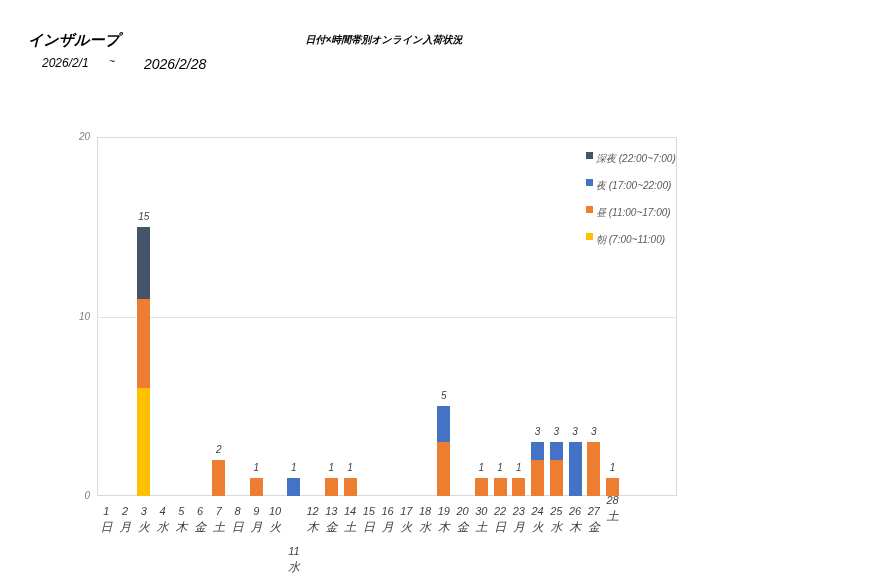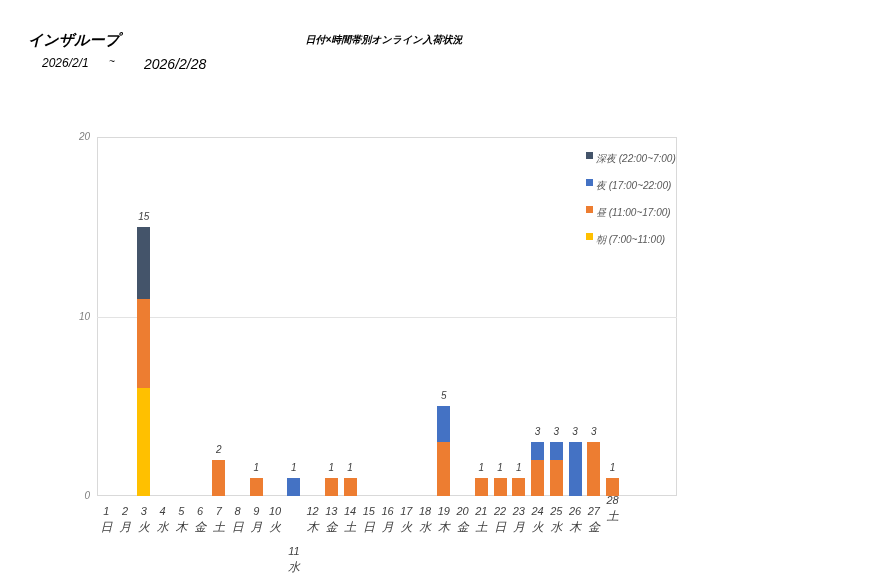--- a/index.html
+++ b/index.html
@@ -198,21 +198,21 @@
       </div>
       <div class="x-tick" style="left: 434.5px; top: 505px; width: 18.75px;">
         <div class="num">19</div>
         <div class="wd">木</div>
       </div>
       <div class="x-tick" style="left: 453.25px; top: 505px; width: 18.75px;">
         <div class="num">20</div>
         <div class="wd">金</div>
       </div>
       <div class="x-tick" style="left: 472px; top: 505px; width: 18.75px;">
-        <div class="num">21</div>
+        <div class="num">30</div>
         <div class="wd">土</div>
       </div>
       <div class="x-tick" style="left: 490.75px; top: 505px; width: 18.75px;">
         <div class="num">22</div>
         <div class="wd">日</div>
       </div>
       <div class="x-tick" style="left: 509.5px; top: 505px; width: 18.75px;">
         <div class="num">23</div>
         <div class="wd">月</div>
       </div>

